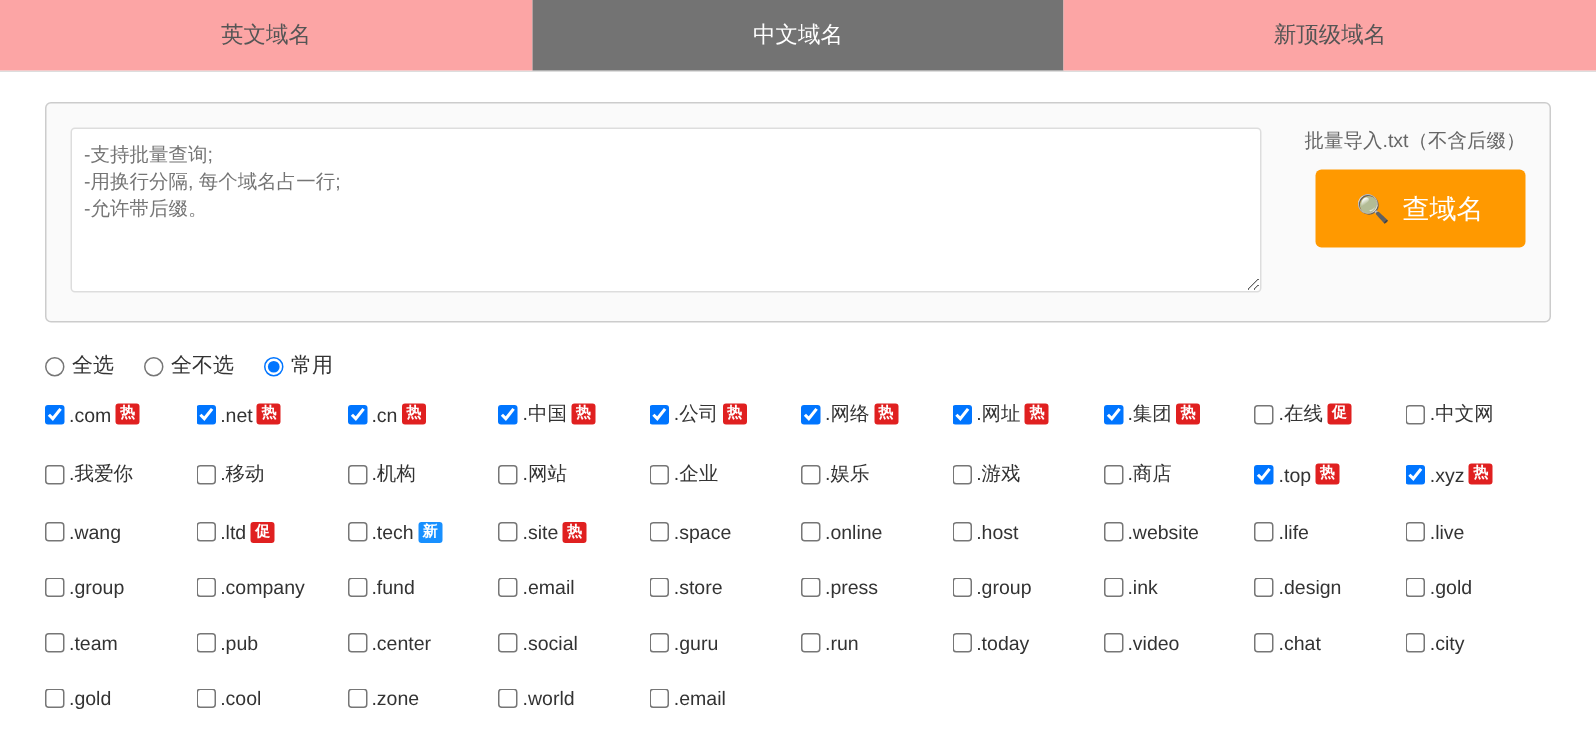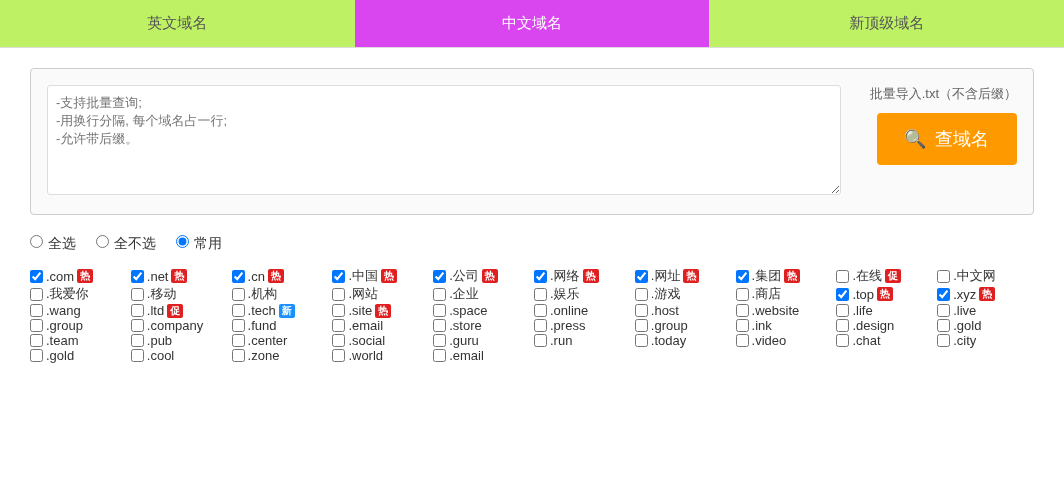--- a/index.html
+++ b/index.html
@@ -10,24 +10,24 @@
       border-bottom: 1px solid #ddd;
     }
     .tab {
       flex: 1;
       text-align: center;
       padding: 14px 0;
       cursor: pointer;
       font-size: 15px;
       color: #555;
       border: none;
-      background: #bef264;
+      background: #fca5a5;
     }
     .tab.active {
-      background: #d946ef;
+      background: #737373;
       color: #fff;
     }
 
     .main-content {
       padding: 20px 30px;
     }
 
     .search-box {
       border: 1px solid #ccc;
       border-radius: 4px;
@@ -84,30 +84,30 @@
 
     .options-row {
       display: flex;
       align-items: center;
       gap: 20px;
       margin-bottom: 14px;
       font-size: 14px;
     }
     .radio-item {
       display: flex;
-      align-items: flex-start;
+      align-items: center;
       gap: 5px;
       cursor: pointer;
     }
     .radio-item input[type="radio"] { cursor: pointer; }
 
     .domain-grid {
       display: grid;
       grid-template-columns: repeat(10, 1fr);
-      gap: 0 4px;
+      gap: 22px 4px;
     }
 
     .domain-item {
       display: flex;
       align-items: center;
       gap: 3px;
       font-size: 13px;
       white-space: nowrap;
     }
     .domain-item input[type="checkbox"] {

